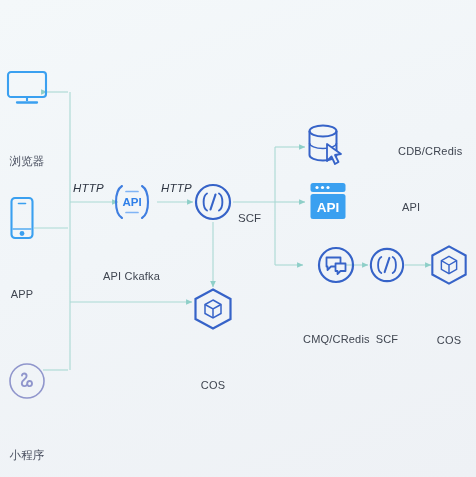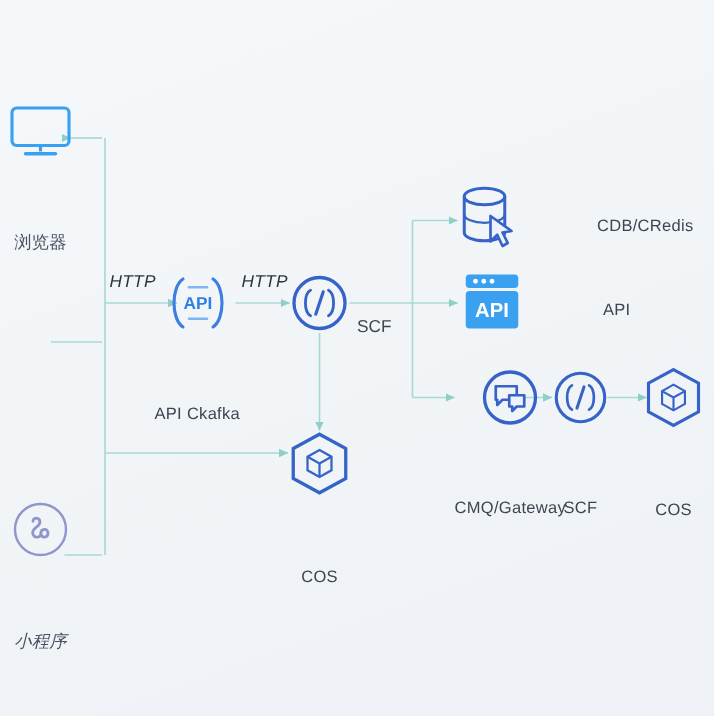--- a/index.html
+++ b/index.html
@@ -101,22 +101,33 @@
     <span class="glyph">
       <svg width="42" height="36" viewBox="0 0 42 36">
         <rect x="2" y="2" width="38" height="25" rx="3" fill="none" stroke="#3aa0f0" stroke-width="2.1"></rect>
         <path d="M21,27 L21,31" stroke="#3aa0f0" stroke-width="2.1"></path>
         <path d="M11,32.5 L31,32.5" stroke="#3aa0f0" stroke-width="2.3" stroke-linecap="round"></path>
       </svg>
     </span>
     <span class="label label-cn">浏览器</span>
   </div>
 
-
-  <div class="node" style="left:8px; top:334px;font-style:italic;">
+  <div class="node" style="left:8px; top:196px;">
+    <span class="glyph">
+      <svg width="28" height="44" viewBox="0 0 28 44">
+        <rect x="3.5" y="2" width="21" height="40" rx="3.5" fill="none" stroke="#3aa0f0" stroke-width="2.1"></rect>
+        <path d="M10.5,7.5 L17.5,7.5" stroke="#3aa0f0" stroke-width="1.6" stroke-linecap="round"></path>
+        <path d="M4.6,33 L23.4,33" stroke="#3aa0f0" stroke-width="1.3"></path>
+        <circle cx="14" cy="37.5" r="2.4" fill="#3aa0f0"></circle>
+      </svg>
+    </span>
+    <span class="label">APP</span>
+  </div>
+
+  <div class="node" style="left:8px; top:362px;">
     <span class="glyph">
       <svg width="38" height="38" viewBox="0 0 38 38">
         <circle cx="19" cy="19" r="17" fill="none" stroke="#9096cc" stroke-width="1.6"></circle>
         <path d="M14,13.5 C14,10.8 18.6,10.6 18.6,14 C18.6,17.4 13.8,17.6 13.8,21.2 C13.8,24.8 19.2,25.2 19.2,21.6
                  C19.2,18.2 24,18 24,21.4 C24,24.8 19.4,25 19.4,22" fill="none" stroke="#9096cc" stroke-width="1.9" stroke-linecap="round"></path>
       </svg>
     </span>
     <span class="label label-cn">小程序</span>
   </div>
 
@@ -186,21 +197,21 @@
   </div>
 
   <div class="node" style="left:303px; top:245px;">
     <span class="glyph">
       <svg width="40" height="40" viewBox="0 0 40 40">
         <circle cx="20" cy="20" r="17" fill="none" stroke="#3663c8" stroke-width="2.2"></circle>
         <path d="M10.5,12.5 L24.5,12.5 L24.5,21.5 L15,21.5 L11.5,25 L11.5,21.5 L10.5,21.5 Z" fill="none" stroke="#3663c8" stroke-width="1.8" stroke-linejoin="round"></path>
         <path d="M19.5,18.5 L29.5,18.5 L29.5,26 L24.5,26 L21.5,29 L21.5,26 L19.5,26 Z" fill="#eef3fa" stroke="#3663c8" stroke-width="1.8" stroke-linejoin="round"></path>
       </svg>
     </span>
-    <span class="label">CMQ/Gateway</span>
+    <span class="label">CMQ/CRedis</span>
   </div>
 
   <div class="node" style="left:368px; top:245px;">
     <span class="glyph">
       <svg width="38" height="40" viewBox="0 0 40 40">
         <circle cx="20" cy="20" r="17" fill="none" stroke="#3663c8" stroke-width="2.2"></circle>
         <path d="M14,11.5 C9.5,14 9.5,26 14,28.5" fill="none" stroke="#3663c8" stroke-width="1.9" stroke-linecap="round"></path>
         <path d="M26,11.5 C30.5,14 30.5,26 26,28.5" fill="none" stroke="#3663c8" stroke-width="1.9" stroke-linecap="round"></path>
         <path d="M22.5,12.5 L17.5,27.5" stroke="#3663c8" stroke-width="2.1" stroke-linecap="round"></path>
       </svg>

